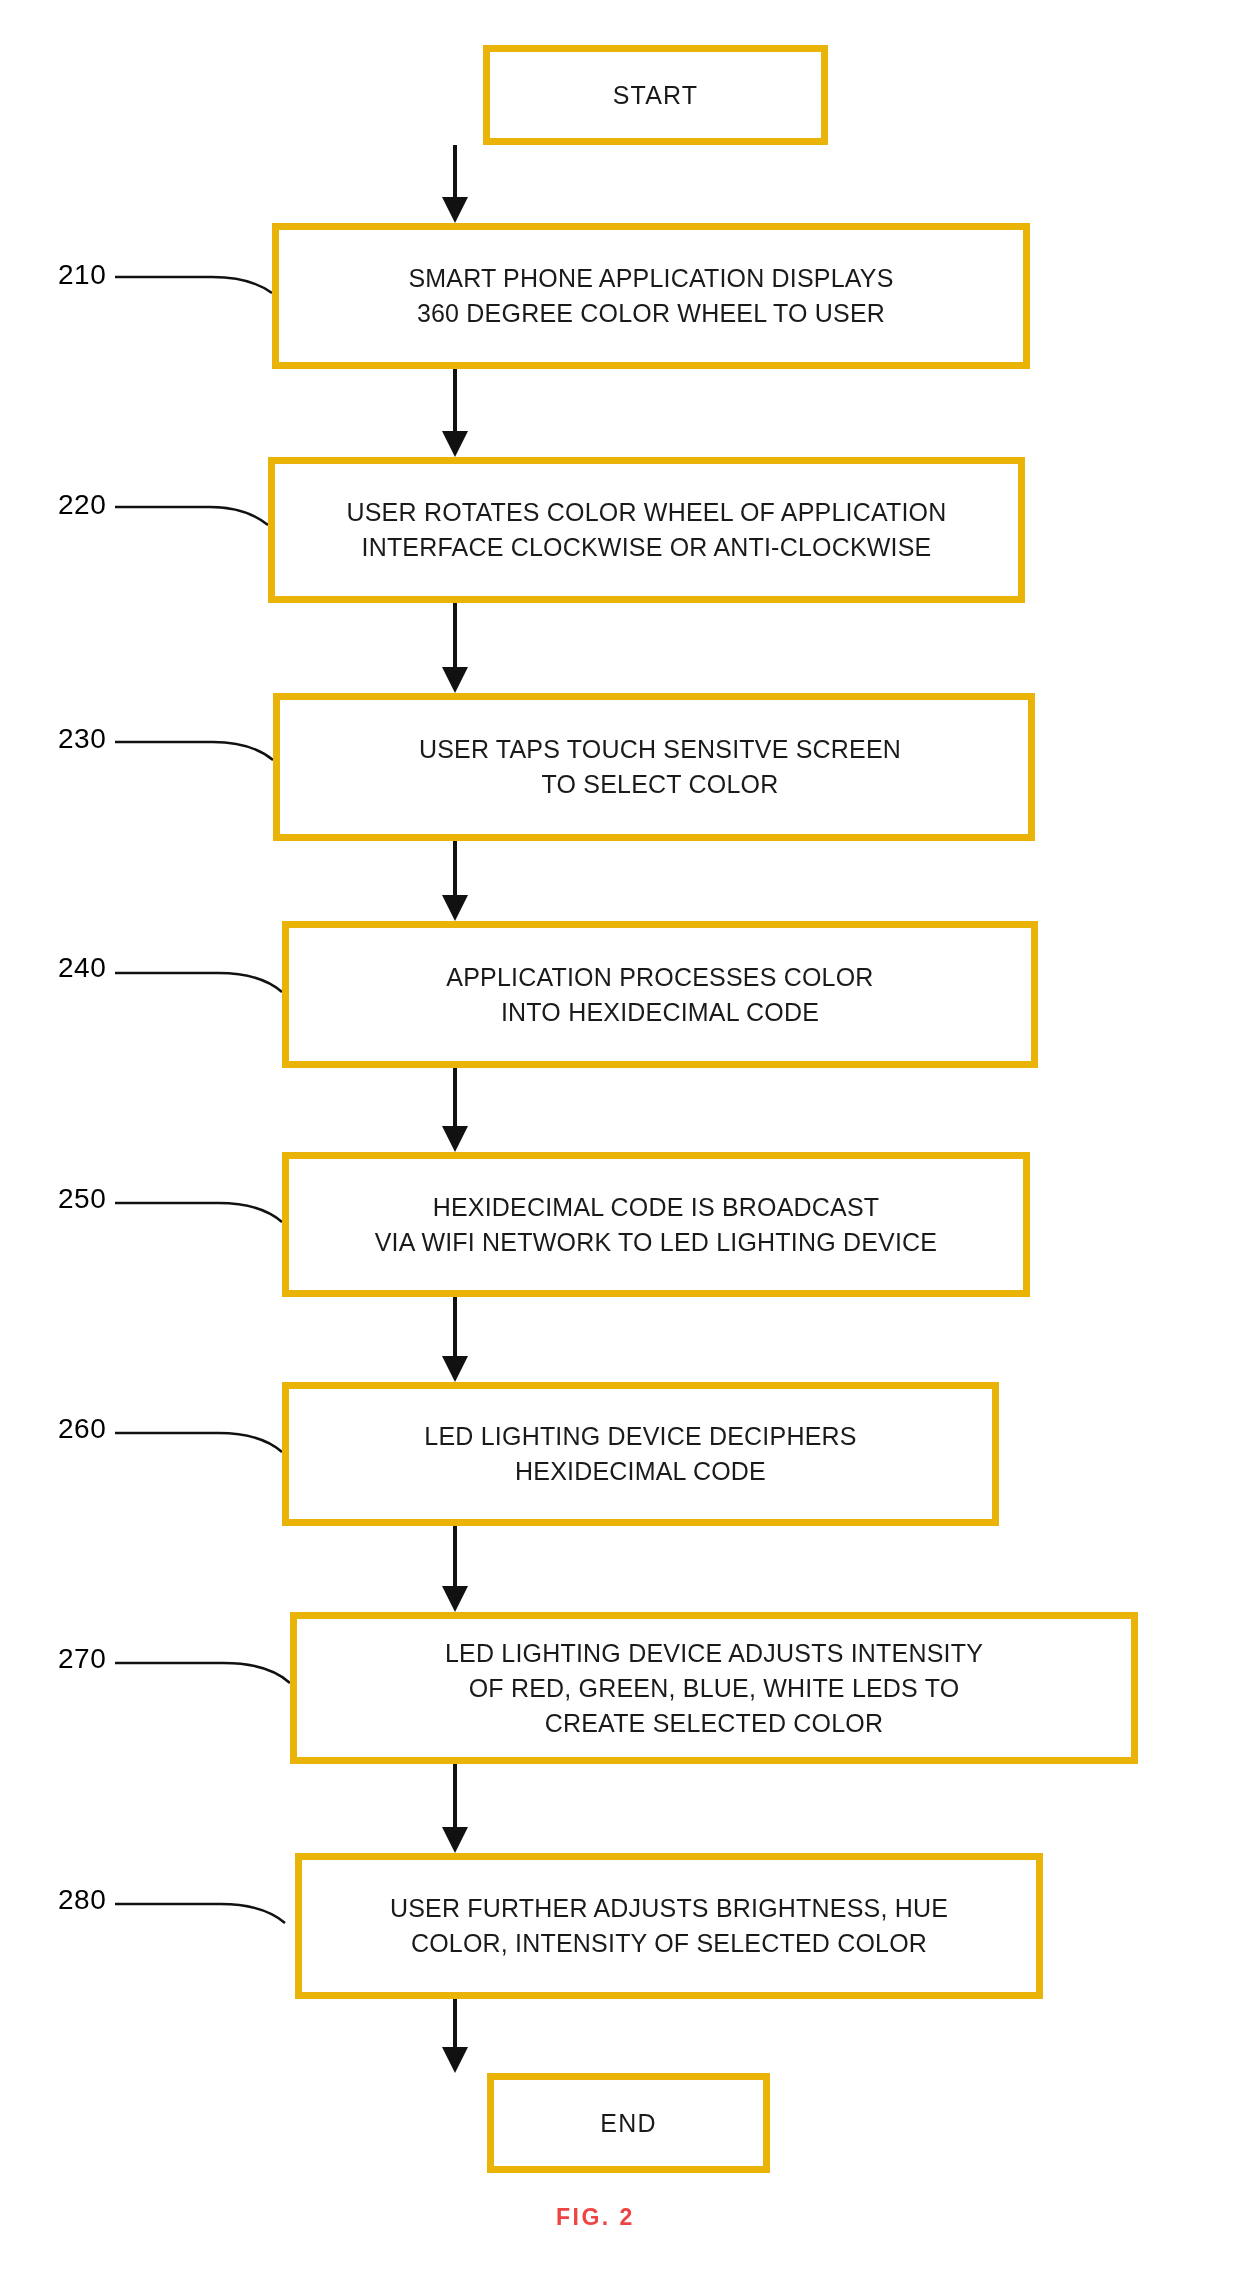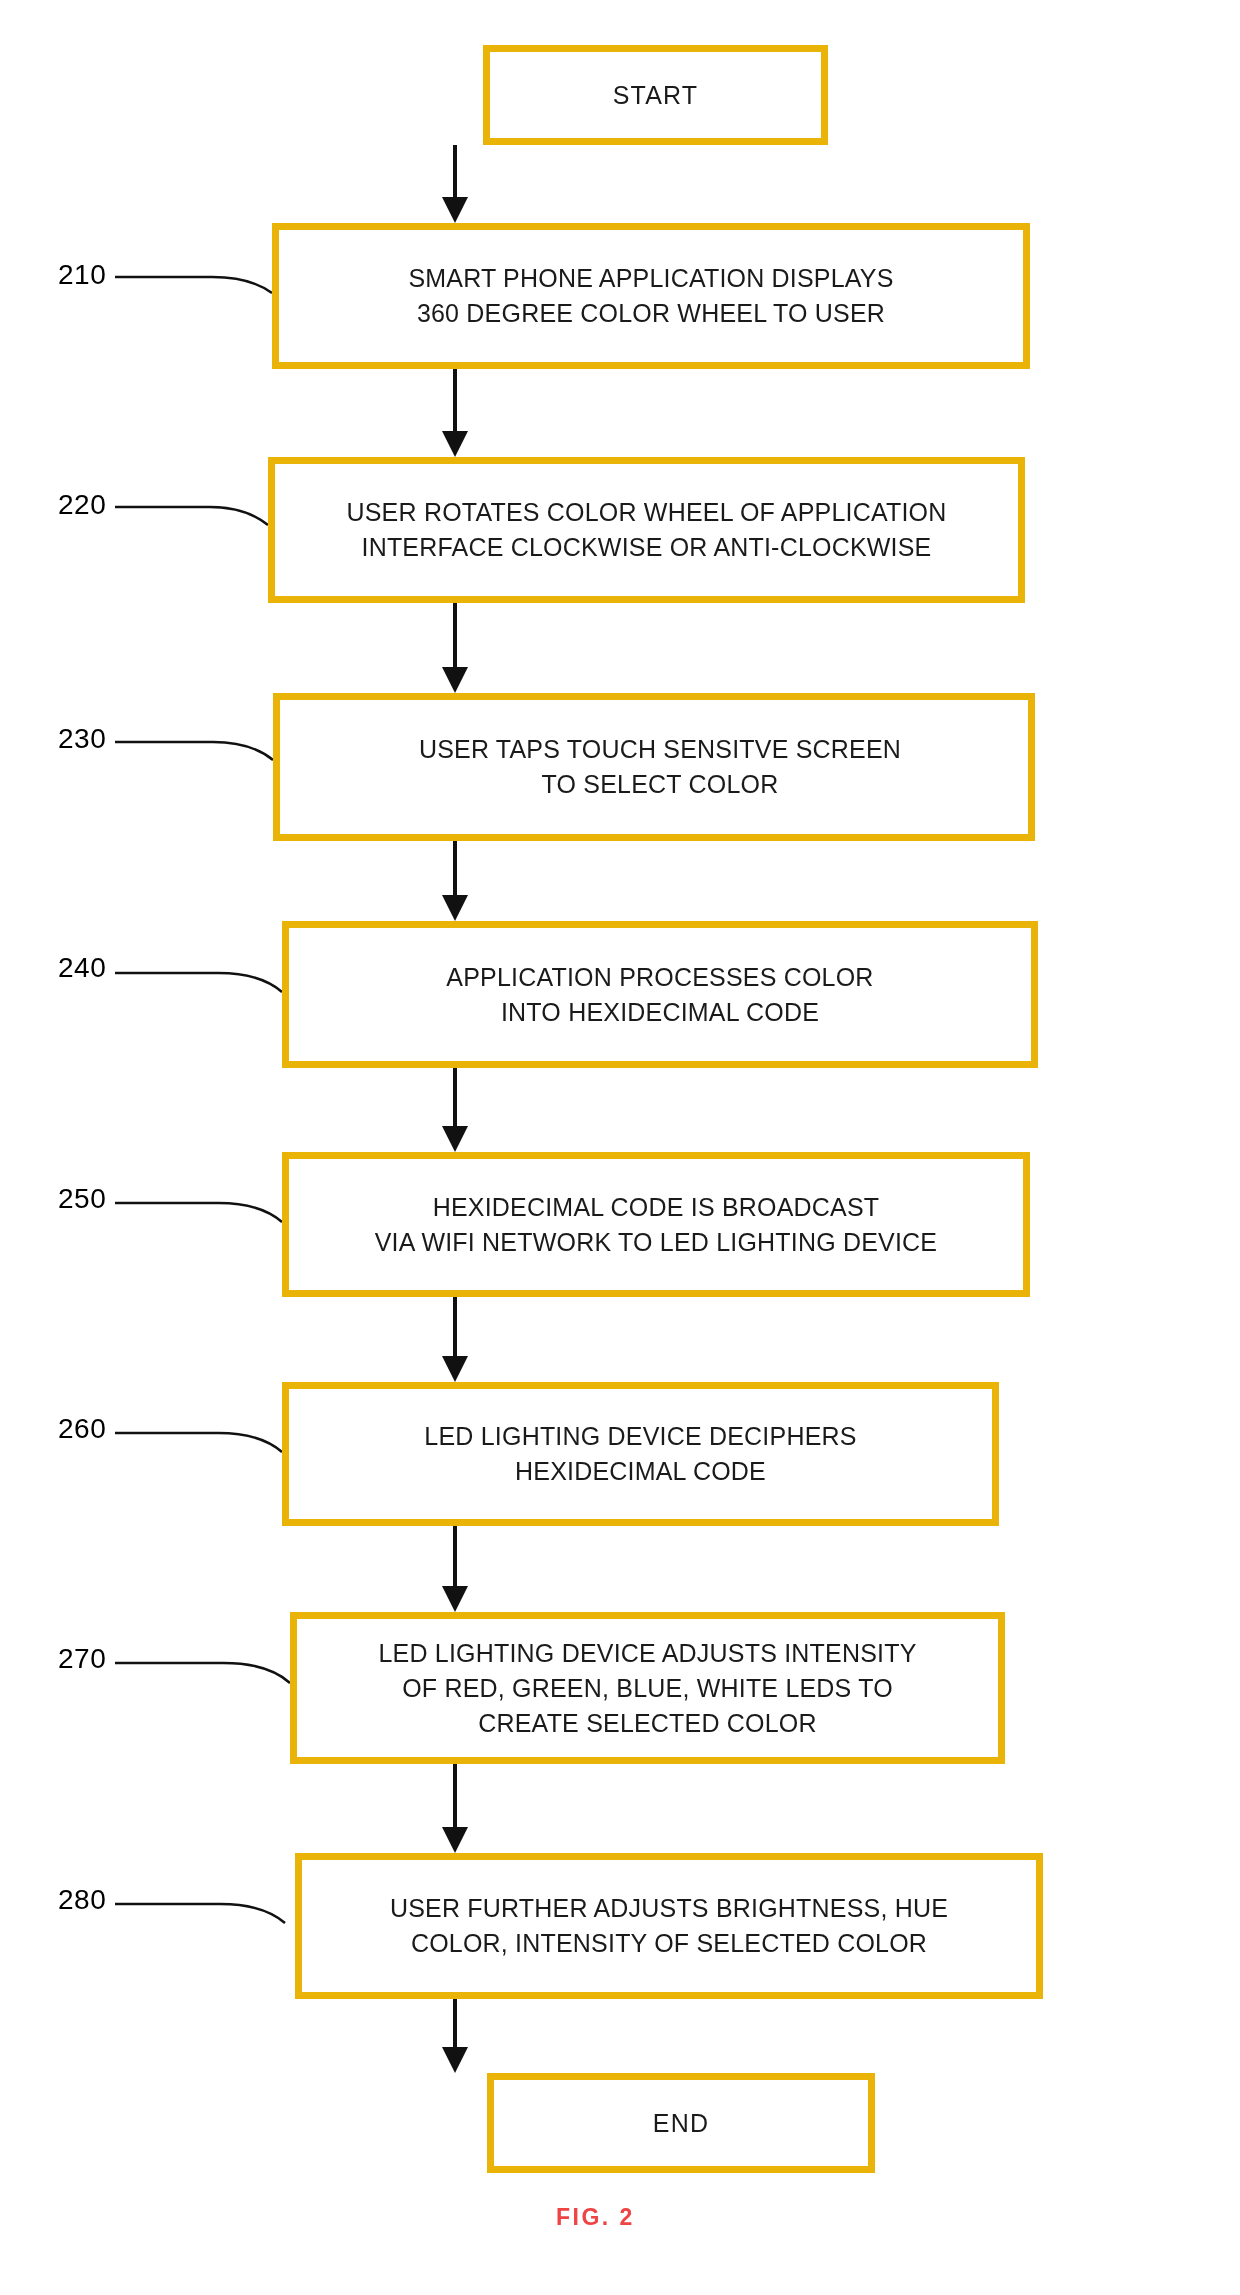--- a/index.html
+++ b/index.html
@@ -122,30 +122,30 @@
         <div class="line">INTO HEXIDECIMAL CODE</div>
       </div>
       <div class="node" style="left: 282px; top: 1152px; width: 748px; height: 145px;">
         <div class="line">HEXIDECIMAL CODE IS BROADCAST</div>
         <div class="line">VIA WIFI NETWORK TO LED LIGHTING DEVICE</div>
       </div>
       <div class="node" style="left: 282px; top: 1382px; width: 717px; height: 144px;">
         <div class="line">LED LIGHTING DEVICE DECIPHERS</div>
         <div class="line">HEXIDECIMAL CODE</div>
       </div>
-      <div class="node" style="left: 290px; top: 1612px; width: 715px; height: 152px;">
+      <div class="node" style="left: 290px; top: 1612px; width: 848px; height: 152px;">
         <div class="line">LED LIGHTING DEVICE ADJUSTS INTENSITY</div>
         <div class="line">OF RED, GREEN, BLUE, WHITE LEDS TO</div>
         <div class="line">CREATE SELECTED COLOR</div>
       </div>
       <div class="node" style="left: 285px; top: 1853px; width: 748px; height: 146px; margin-left: 10px;">
         <div class="line">USER FURTHER ADJUSTS BRIGHTNESS, HUE</div>
         <div class="line">COLOR, INTENSITY OF SELECTED COLOR</div>
       </div>
-      <div class="node terminal" style="left: 487px; top: 2073px; width: 388px; height: 100px;">
+      <div class="node terminal" style="left: 487px; top: 2073px; width: 283px; height: 100px;">
         <div class="line">END</div>
       </div>
     </div>
   <div id="refs-layer">
       <div class="ref" style="left: 58px; top: 259px;">210</div>
       <div class="ref" style="left: 58px; top: 489px;">220</div>
       <div class="ref" style="left: 58px; top: 723px;">230</div>
       <div class="ref" style="left: 58px; top: 952px;">240</div>
       <div class="ref" style="left: 58px; top: 1183px;">250</div>
       <div class="ref" style="left: 58px; top: 1413px;">260</div>

